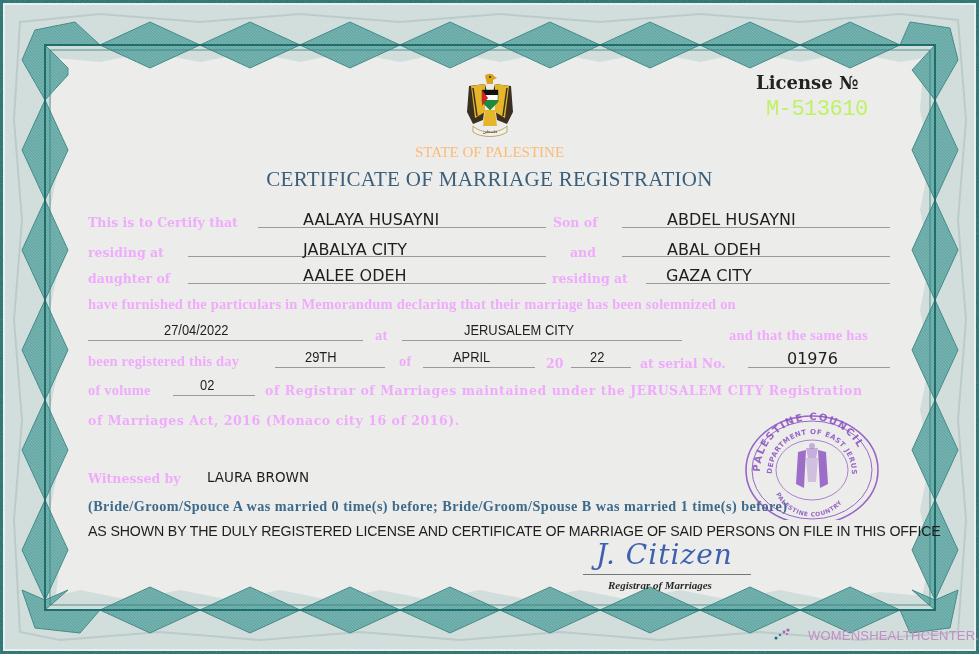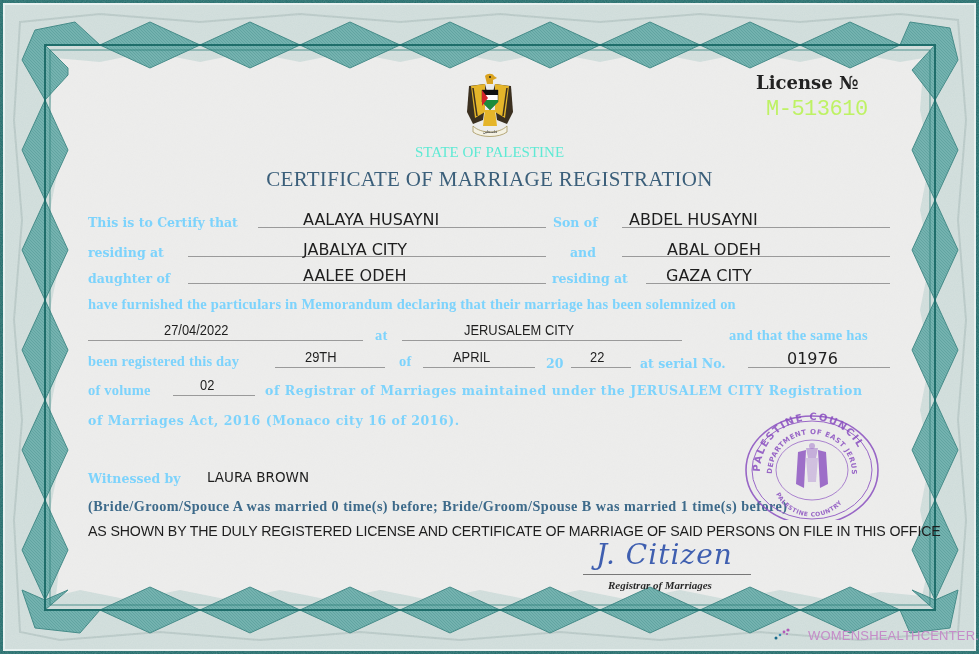--- a/index.html
+++ b/index.html
@@ -3,27 +3,27 @@
 <meta charset="utf-8">
 <style>
   html, body { margin: 0; padding: 0; }
   body { width: 979px; height: 654px; overflow: hidden; background: #1f6a69; position: relative; font-family: "DejaVu Serif", serif; }
   .frame { position: absolute; left: 0; top: 0; width: 979px; height: 654px; }
   .paper-bg { position: absolute; left: 4px; top: 4px; width: 971px; height: 646px; background: #cfdcda; }
   svg.border { position: absolute; left: 0; top: 0; }
   .content { position: absolute; left: 0; top: 0; width: 901px; height: 654px; }
 
   .emblem { position: absolute; left: 463px; top: 72px; width: 54px; height: 68px; }
-  .state { position: absolute; left: 0; width: 979px; top: 144px; text-align: center; font-family: "Liberation Serif", serif; font-size: 15px; color: #5eead4; letter-spacing: 0px; }
+  .state { position: absolute; left: 0; width: 979px; top: 144px; text-align: center; font-family: "Liberation Serif", serif; font-size: 15px; color: #fdba74; letter-spacing: 0px; }
   .title { position: absolute; left: 0; width: 979px; top: 167px; text-align: center; font-family: "Liberation Serif", serif; font-size: 21px; color: #3b5f7a; letter-spacing: 0.3px; }
 
   .license-label { position: absolute; left: 756px; top: 72px; font-family: "DejaVu Serif", serif; font-weight: bold; font-size: 18px; color: #222; }
   .license-no { position: absolute; left: 766px; top: 97px; font-family: "Liberation Mono", monospace; font-size: 22px; color: #bef264; letter-spacing: -0.5px; }
 
-  .lbl { position: absolute; font-family: "DejaVu Serif", serif; font-weight: bold; font-size: 12.5px; color: #7dd3fc; white-space: nowrap; }
+  .lbl { position: absolute; font-family: "DejaVu Serif", serif; font-weight: bold; font-size: 12.5px; color: #f0abfc; white-space: nowrap; }
   .lbl.cond { font-family: "Liberation Serif", serif; font-size: 14.5px; letter-spacing: 0.2px; }
   .val { position: absolute; font-family: "DejaVu Sans", sans-serif; font-size: 16px; color: #1e1e1e; white-space: nowrap; }
   .val.cond { font-family: "Liberation Sans Narrow", "Liberation Sans", sans-serif; font-size: 14px; transform: scaleX(0.92); transform-origin: left; }
   .line { position: absolute; height: 0; border-top: 1px solid #9a9a9a; }
 
   .witness-val { position: absolute; font-family: "DejaVu Sans", sans-serif; font-size: 13.5px; color: #1e1e1e; }
   .note { position: absolute; left: 88px; top: 498px; font-family: "Liberation Serif", serif; font-weight: bold; font-size: 14.2px; color: #3d6a8a; white-space: nowrap; letter-spacing: 0.45px; }
   .shown { position: absolute; left: 88px; top: 523px; font-family: "Liberation Sans", sans-serif; font-size: 14.2px; color: #1e1e1e; white-space: nowrap; letter-spacing: -0.15px; }
 
   .stamp { position: absolute; left: 742px; top: 408px; width: 140px; height: 112px; }
@@ -138,21 +138,21 @@
     </svg>
 
     <div class="state">STATE OF PALESTINE</div>
     <div class="title">CERTIFICATE OF MARRIAGE REGISTRATION</div>
 
     <div class="lbl" style="left:88px;top:215px;">This is to Certify that</div>
     <div class="line" style="left:258px;top:227px;width:288px;"></div>
     <div class="val" style="left:303px;top:210px;">AALAYA HUSAYNI</div>
     <div class="lbl" style="left:553px;top:215px;">Son of</div>
     <div class="line" style="left:622px;top:227px;width:268px;"></div>
-    <div class="val" style="left:629px;top:210px;">ABDEL HUSAYNI</div>
+    <div class="val" style="left:667px;top:210px;">ABDEL HUSAYNI</div>
 
     <div class="lbl" style="left:88px;top:245px;">residing at</div>
     <div class="line" style="left:188px;top:256px;width:358px;"></div>
     <div class="val" style="left:303px;top:240px;">JABALYA CITY</div>
     <div class="lbl" style="left:570px;top:245px;">and</div>
     <div class="line" style="left:622px;top:256px;width:268px;"></div>
     <div class="val" style="left:667px;top:240px;">ABAL ODEH</div>
 
     <div class="lbl" style="left:88px;top:271px;">daughter of</div>
     <div class="line" style="left:188px;top:283px;width:358px;"></div>

